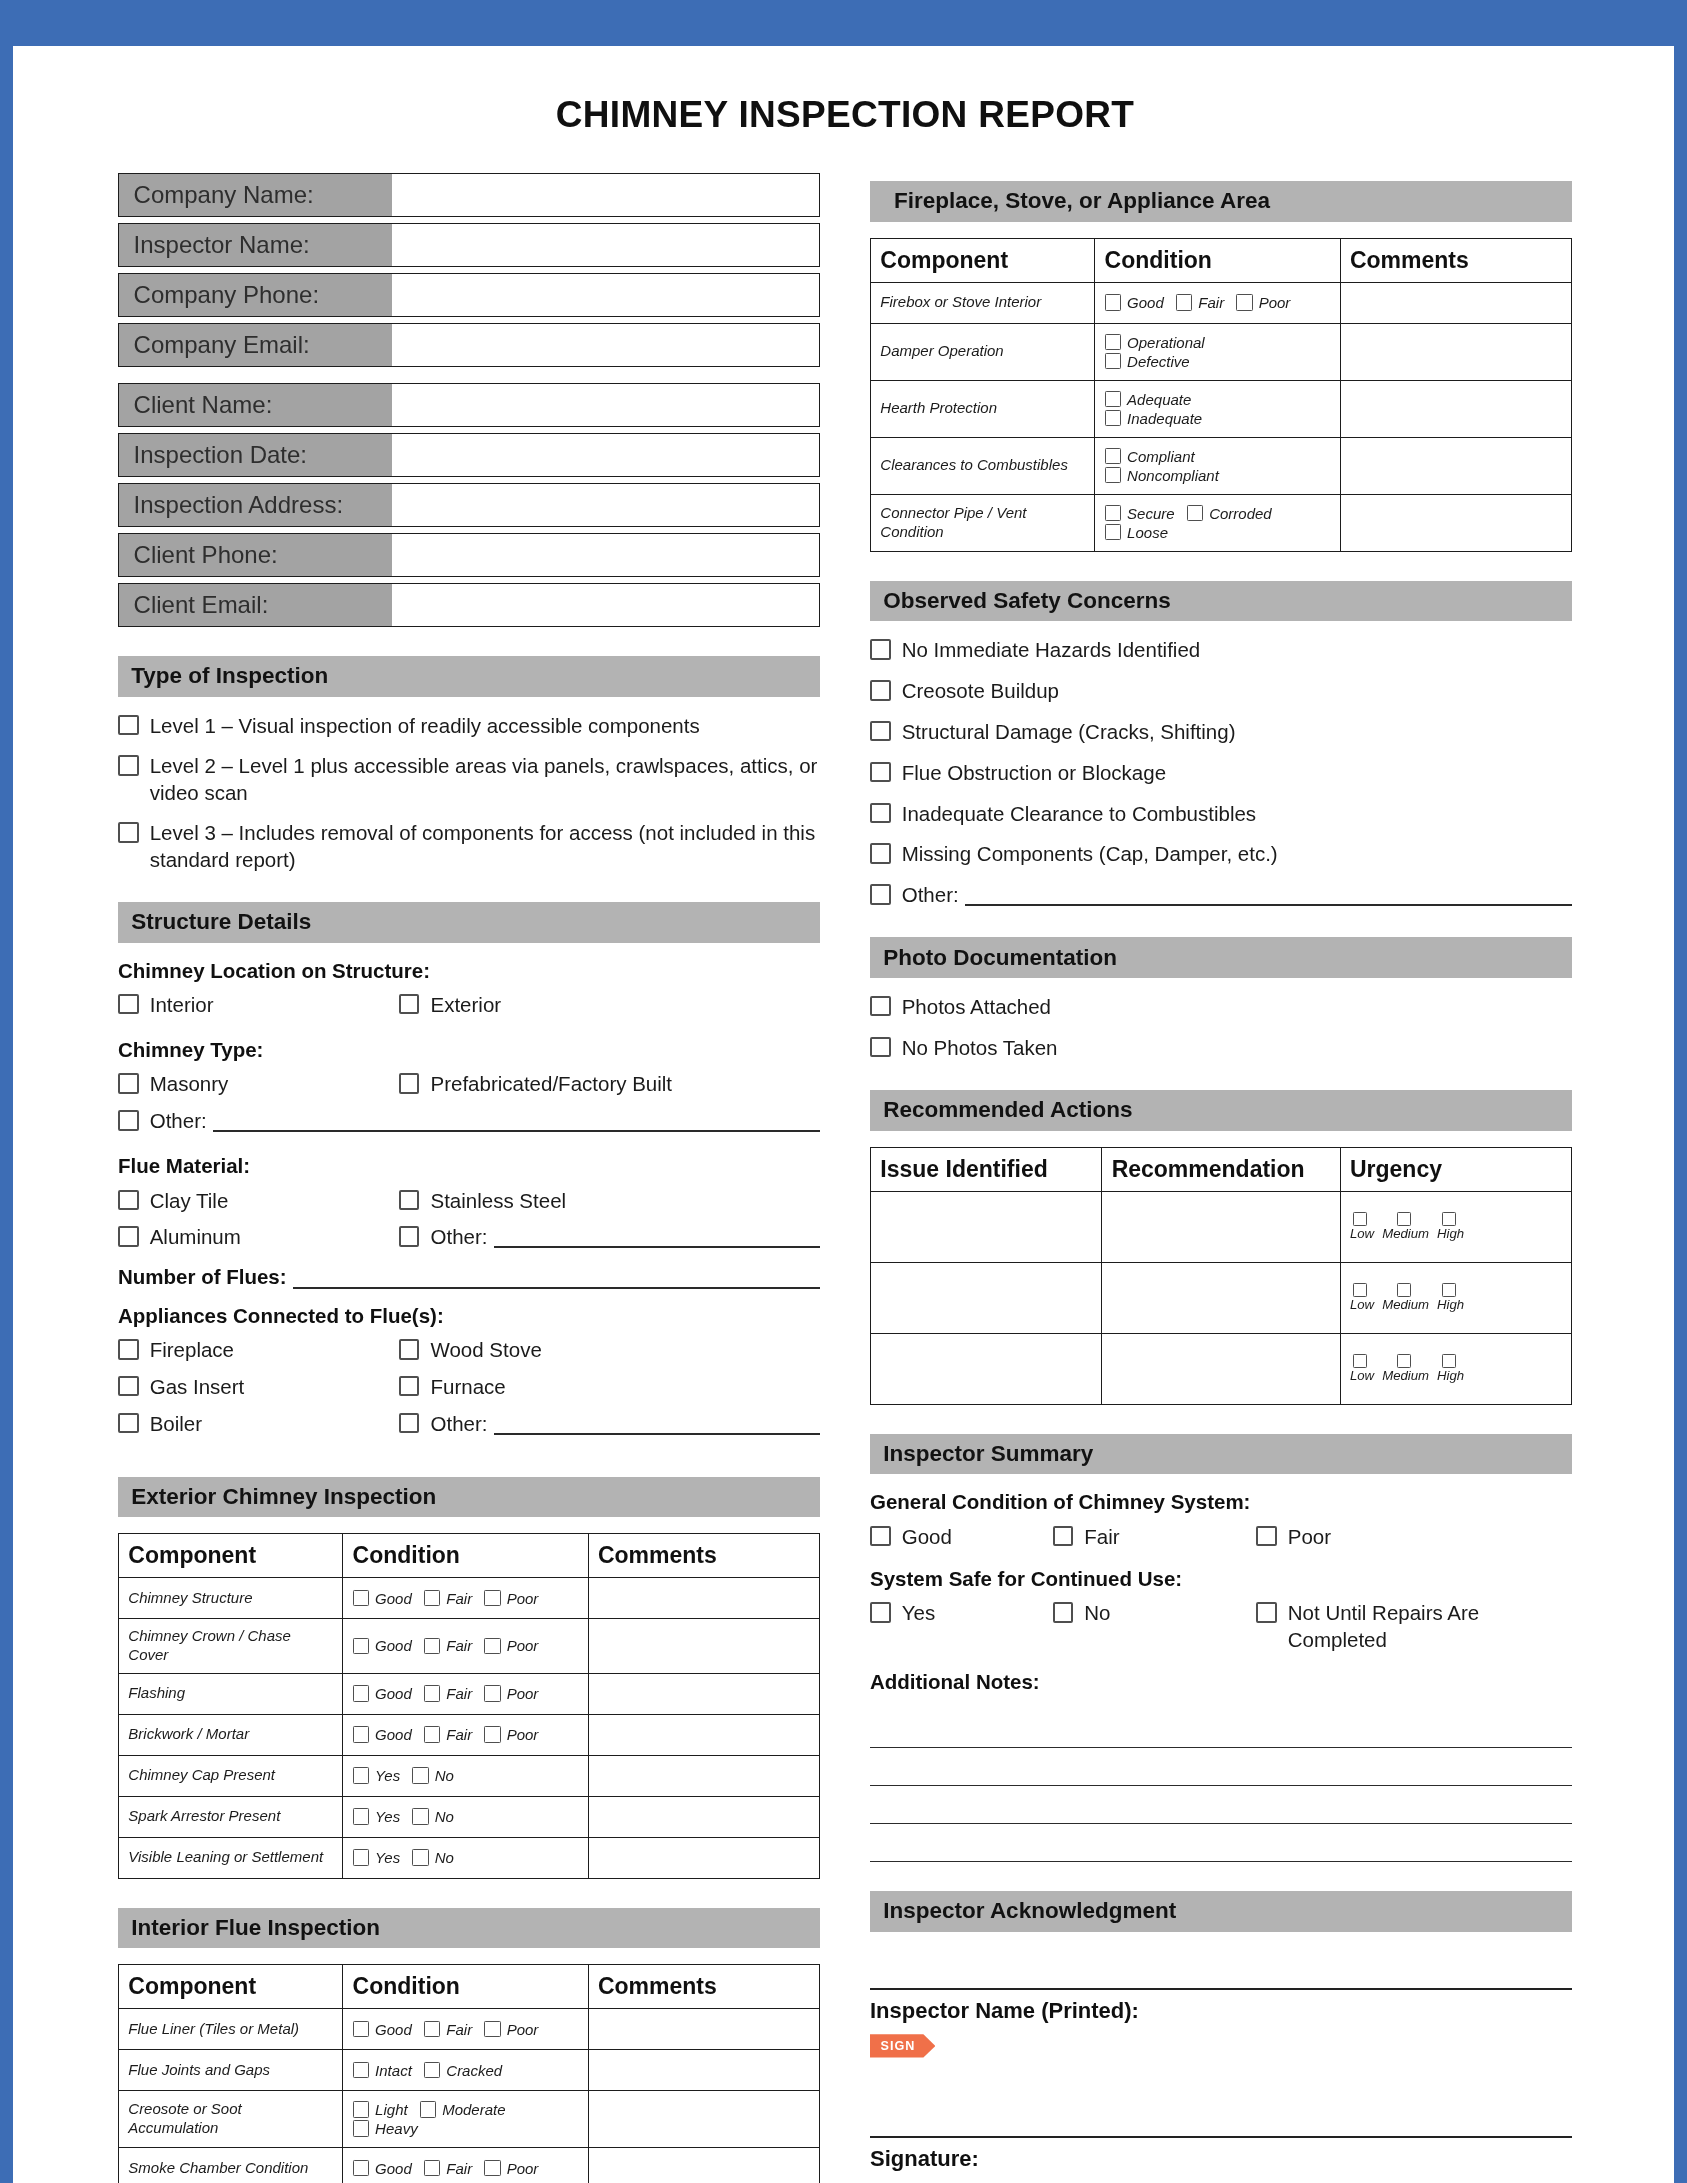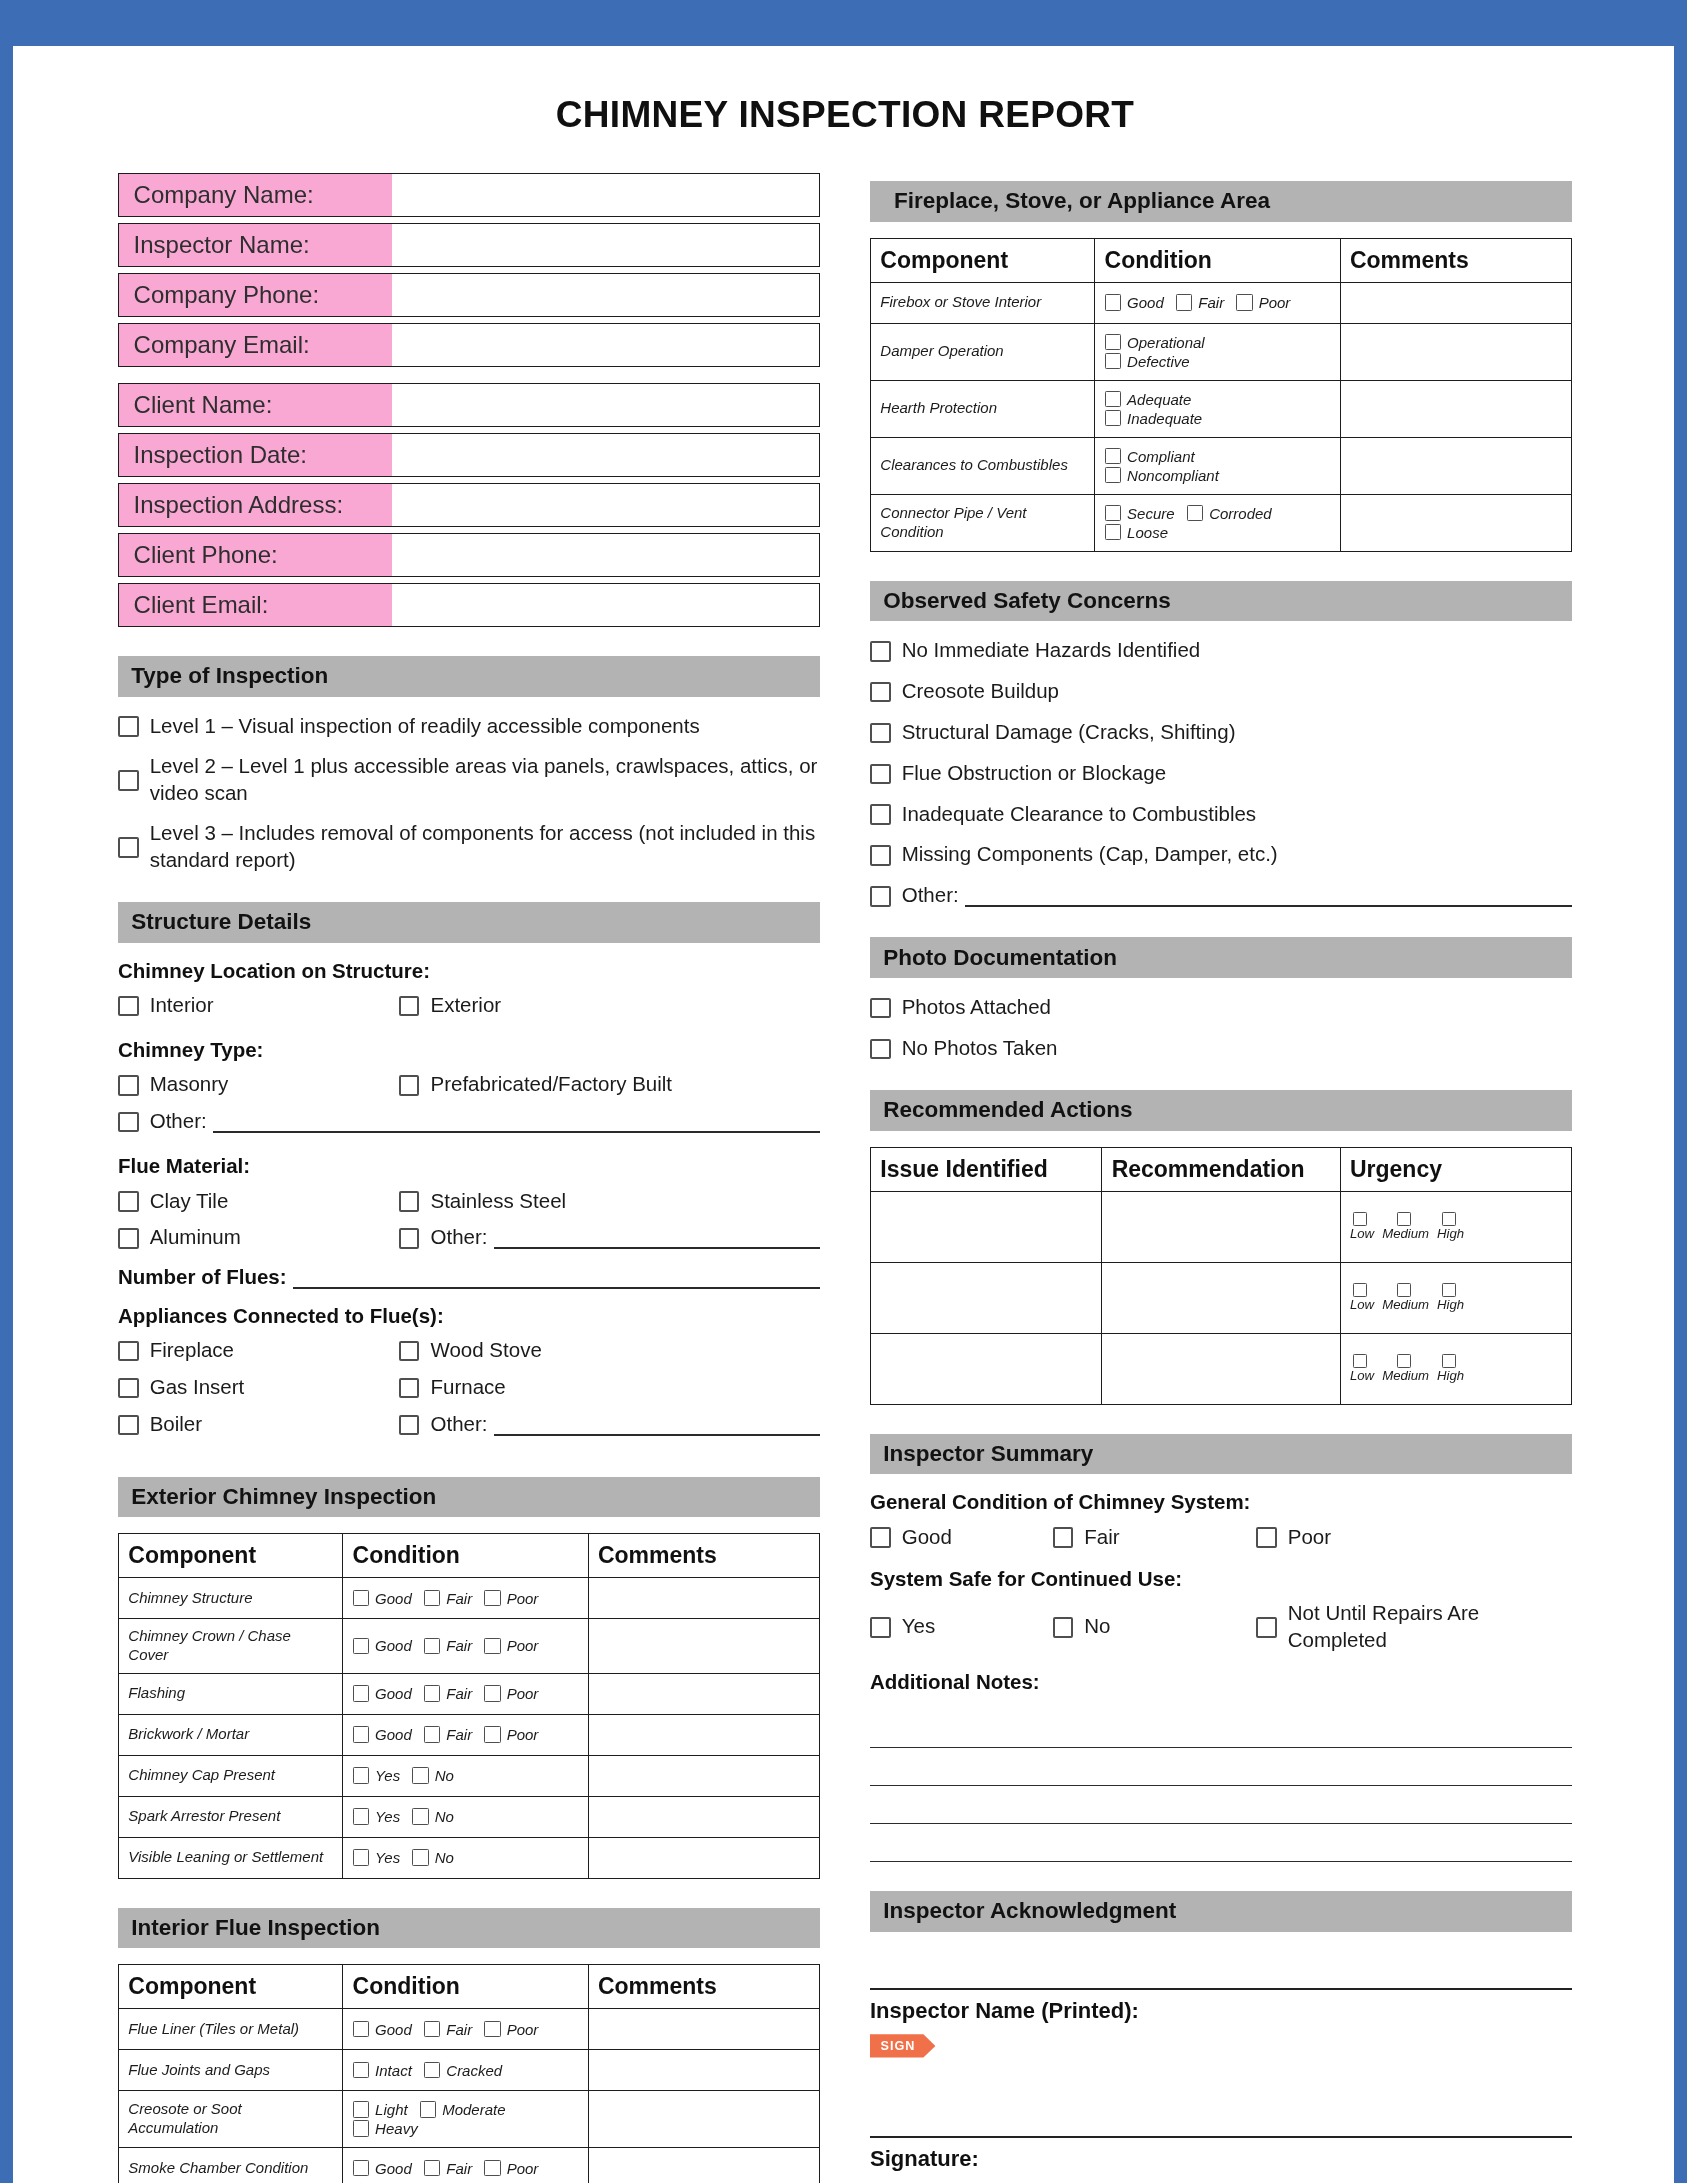--- a/index.html
+++ b/index.html
@@ -13,30 +13,30 @@
     padding: 28px 102px 0 105px;
   }
 
   .title { text-align: center; font-size: 37px; font-weight: 700; color: #101010; letter-spacing: 0.3px; margin: 20px 0 37px; }
 
   .cols { display: flex; gap: 50px; align-items: flex-start; padding-bottom: 30px; }
   .col { flex: 1; min-width: 0; }
 
   
   .field-row { display: flex; align-items: stretch; border: 1.3px solid #1d1d1d; height: 44px; margin-bottom: 6px; background: #fff; }
-  .field-label { width: 39%; background: #f9a8d4; display: flex; align-items: center; padding-left: 14.6px; font-size: 24px; color: #2e2e2e; }
+  .field-label { width: 39%; background: #a3a3a3; display: flex; align-items: center; padding-left: 14.6px; font-size: 24px; color: #2e2e2e; }
   .field-input { flex: 1; background: #fff; }
   .client-group { margin-top: 16px; }
 
   
   .sec-h { background: #b3b3b3; font-size: 22.5px; font-weight: 700; color: #121212; padding: 7.3px 13.2px; margin: 29px 0 16px; }
   .col > .sec-h:first-child { margin-top: 8px; padding-left: 24px; }
 
   
-  .chk { display: flex; align-items: center; margin-bottom: 14.6px; }
+  .chk { display: flex; align-items: flex-start; margin-bottom: 14.6px; }
   .box { width: 20.5px; height: 20.5px; border: 2px solid #4f4f4f; border-radius: 2px; flex: none; margin-right: 11.2px; margin-top: 2px; background: #fff; }
   .lab { font-size: 20.5px; color: #1b1b1b; line-height: 1.28; }
   .wline { flex: 1; border-bottom: 2px solid #2a2a2a; height: 24px; margin-left: 6.6px; min-width: 53px; }
 
   .sub-label { font-size: 20.5px; font-weight: 700; color: #101010; margin: 9.3px 0 9.3px; }
   .opt-grid { display: grid; grid-template-columns: 40% 60%; }
   .opt-grid .chk { margin-bottom: 10.6px; }
   .span2 { grid-column: 1 / -1; display: flex; }
 
   .inline-field { display: flex; align-items: flex-end; margin: 4px 0 14.6px; }

